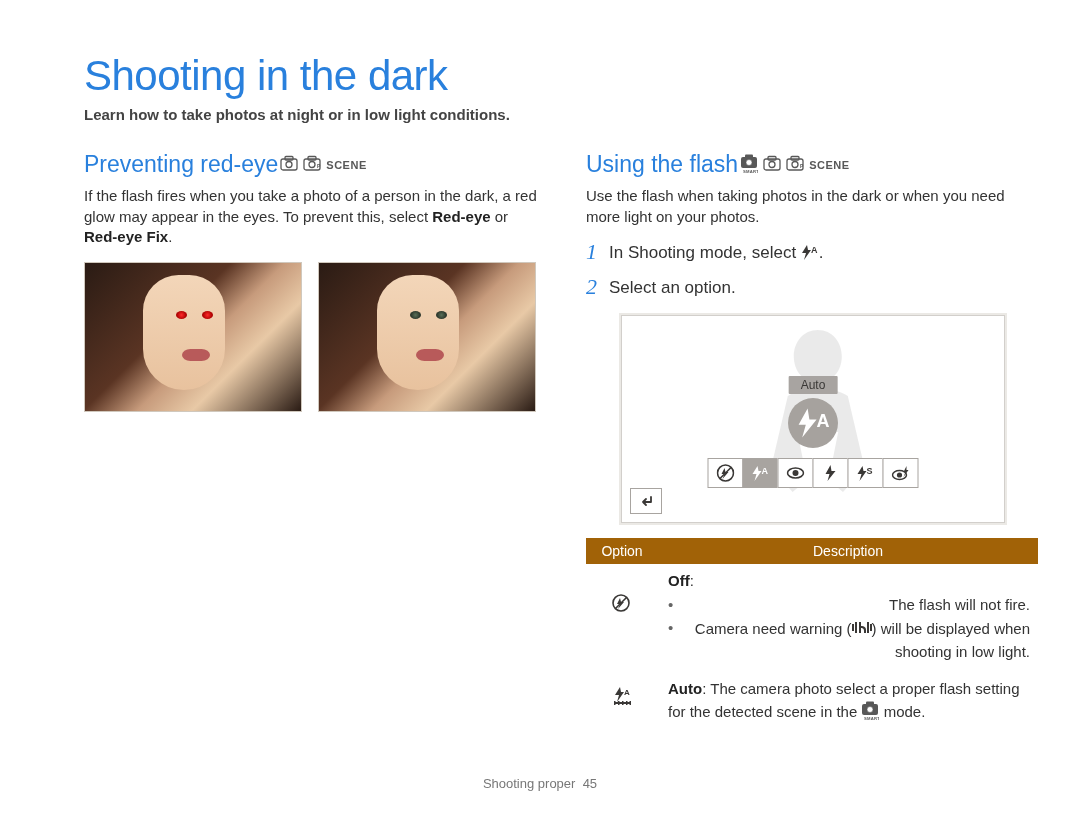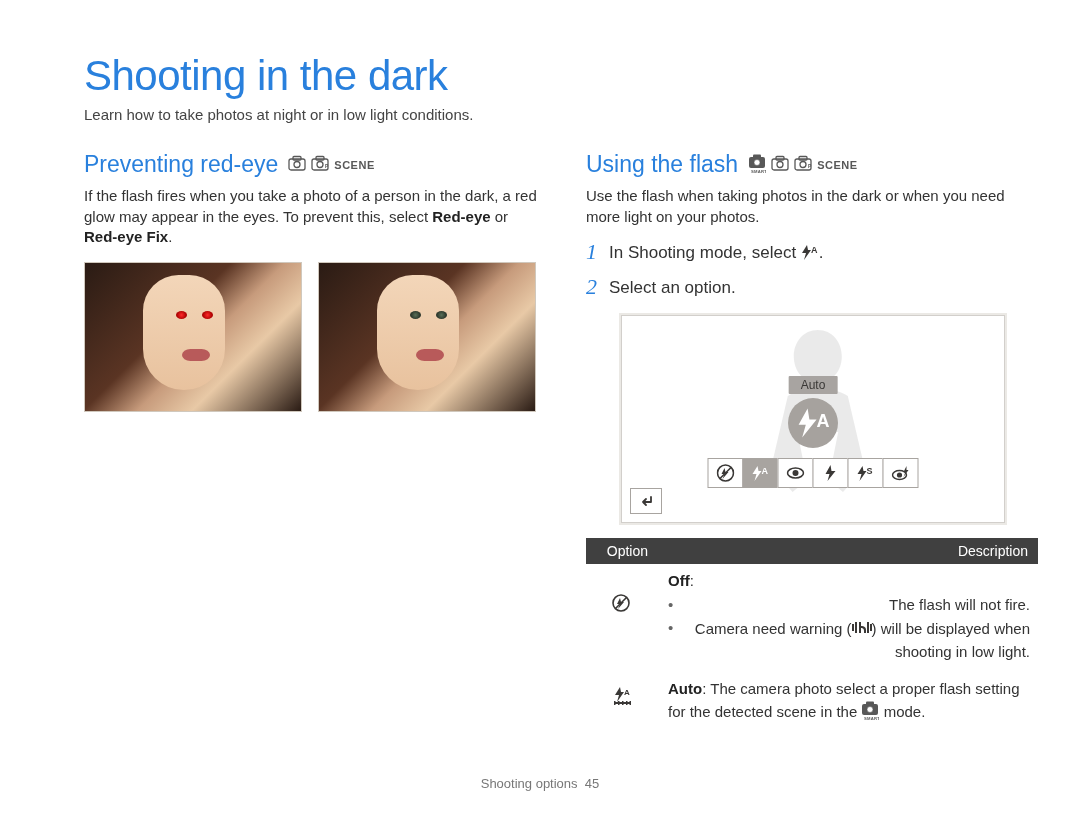--- a/index.html
+++ b/index.html
@@ -23,33 +23,33 @@
     font-stretch: condensed;
     font-size: 42px;
     font-weight: 400;
     margin: 0 0 6px 0;
     letter-spacing: -0.5px;
   }
   .page-subtitle {
     font-size: 15px;
     color: #444;
     margin: 0 0 28px 0;
-    font-weight: 400;
+    font-weight: 700;
   }
   .columns {
     display: flex;
     gap: 48px;
   }
   .col-left { flex: 0 0 454px; }
   .col-right { flex: 0 0 454px; }
 
   .section-heading {
     display: flex;
     align-items: center;
-    gap: 10px;
+    gap: 2px;
     margin-bottom: 8px;
   }
   .section-heading h2 {
     color: #2980dd;
     font-size: 23px;
     font-weight: 400;
     margin: 0;
     font-family: "Arial Narrow", Arial, sans-serif;
     font-stretch: condensed;
   }
@@ -164,22 +164,22 @@
   .back-btn {
     position:absolute; left:8px; bottom:8px;
     width:32px;height:26px; border:1px solid #a8a4a0;
     display:flex; align-items:center; justify-content:center;
     background:#fff;
   }
 
   
   .opt-table { width: 452px; border-collapse: collapse; font-size:15px;}
   .opt-table thead th {
-    background:#404040; color:#fff; font-weight:400;
-    text-align:right; padding:5px 10px; font-size:14px;
+    background:#a16207; color:#fff; font-weight:400;
+    text-align:center; padding:5px 10px; font-size:14px;
   }
   .opt-table thead th:first-child{ width:72px;}
   .opt-table td { padding:7px 8px 7px 10px; vertical-align:top; font-weight:300; color:#333; line-height:1.38;}
   .opt-table td.icon-cell { text-align:center; padding-top:30px;}
   .opt-table td.icon-cell.tight { padding-top:14px;}
   .opt-table td ul { list-style:none; padding:0; margin:3px 0 0 0;text-align:right;}
   .opt-table td ul li { position:relative; padding-left:12px; margin-bottom:2px;}
   .opt-table td ul li::before { content:"•"; position:absolute; left:0; color:#666;}
   .opt-name{ font-weight:700; color:#222;}
 
@@ -425,14 +425,14 @@
             </td>
           </tr>
         </tbody>
       </table>
 
     </div>
   </div>
 </div>
 
 <div class="footer">
-  <span>Shooting options</span>&nbsp;&nbsp;<span>45</span>
+  <span>Shooting proper</span>&nbsp;&nbsp;<span>45</span>
 </div>
 
 </body></html>

